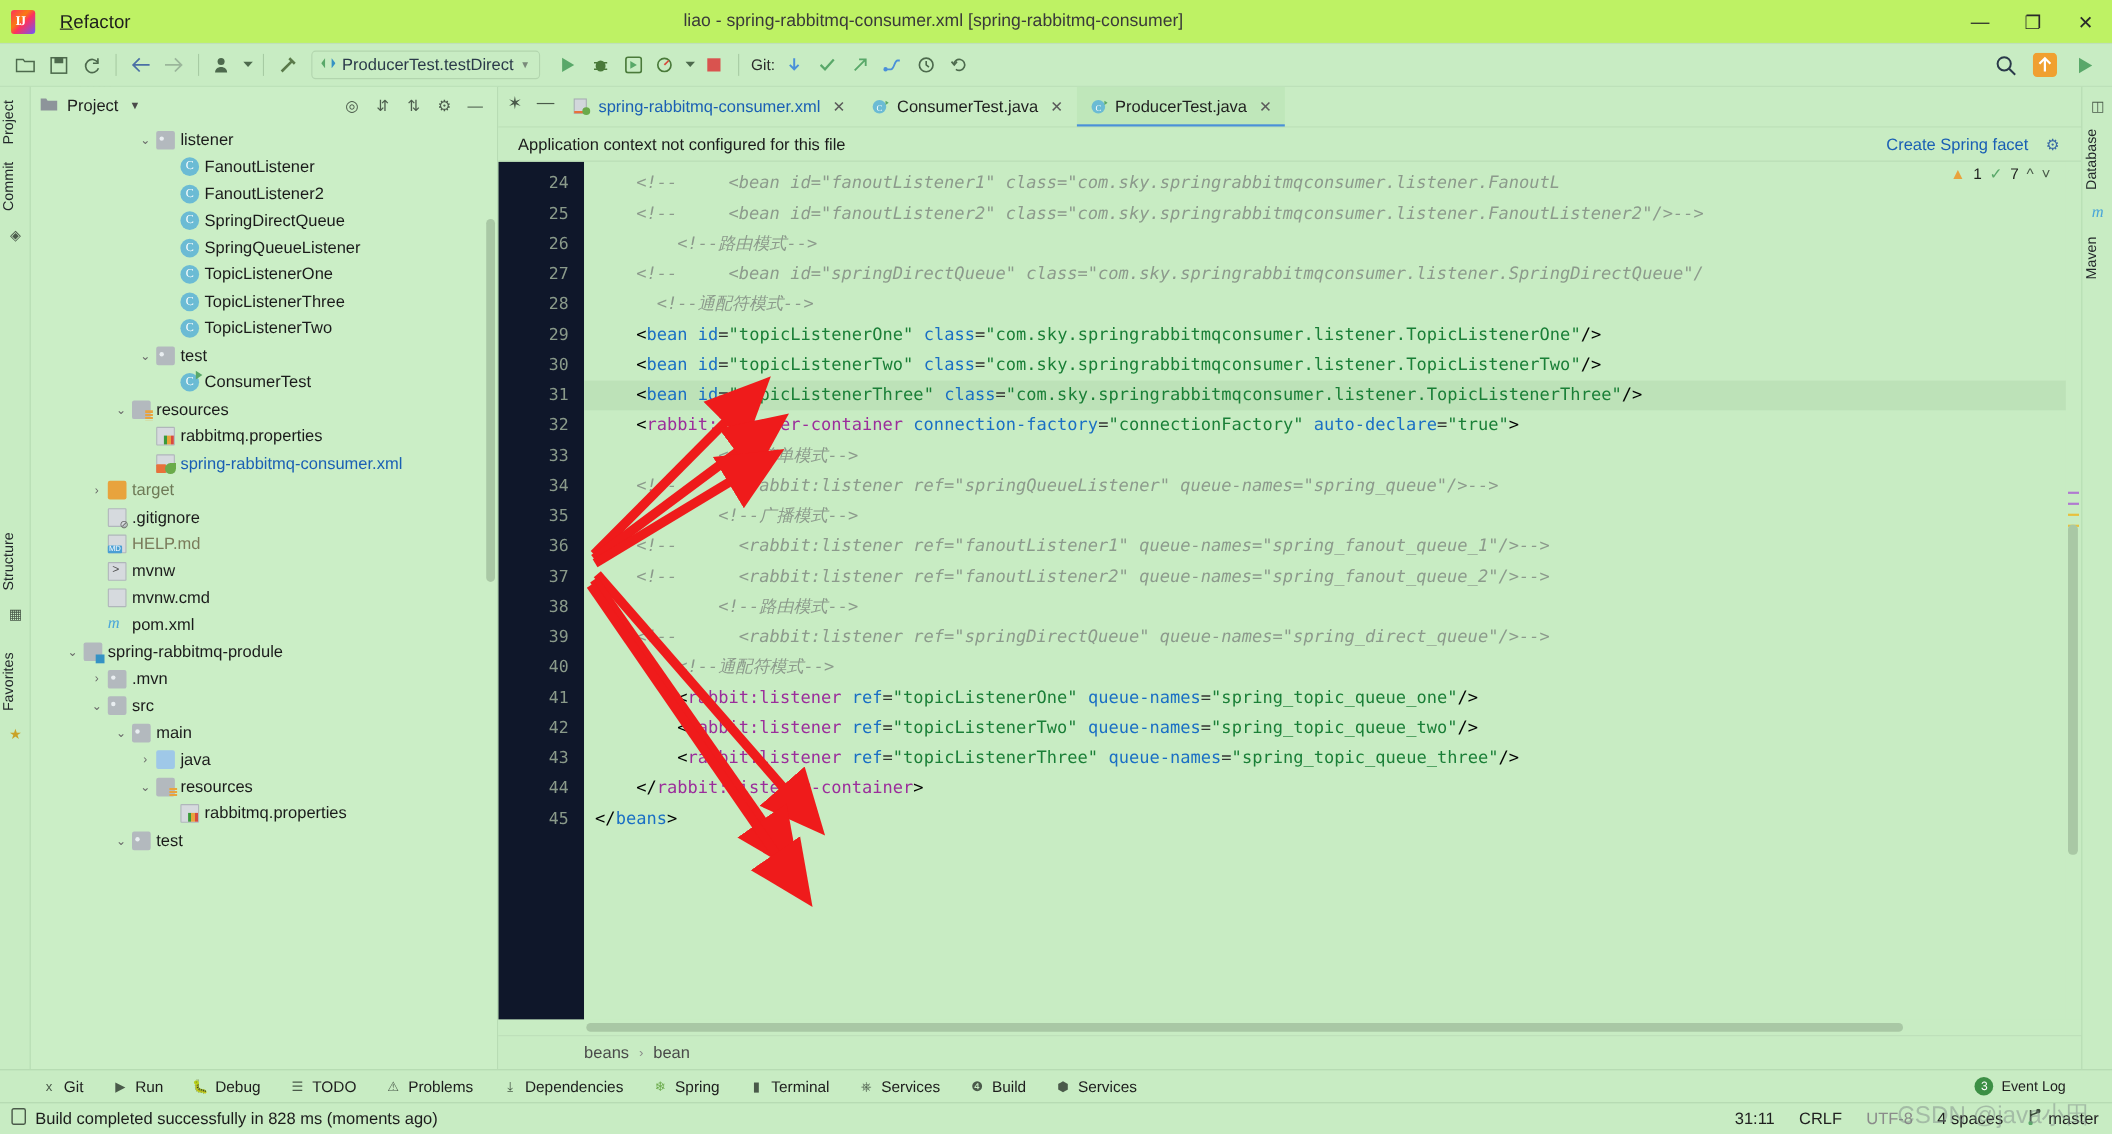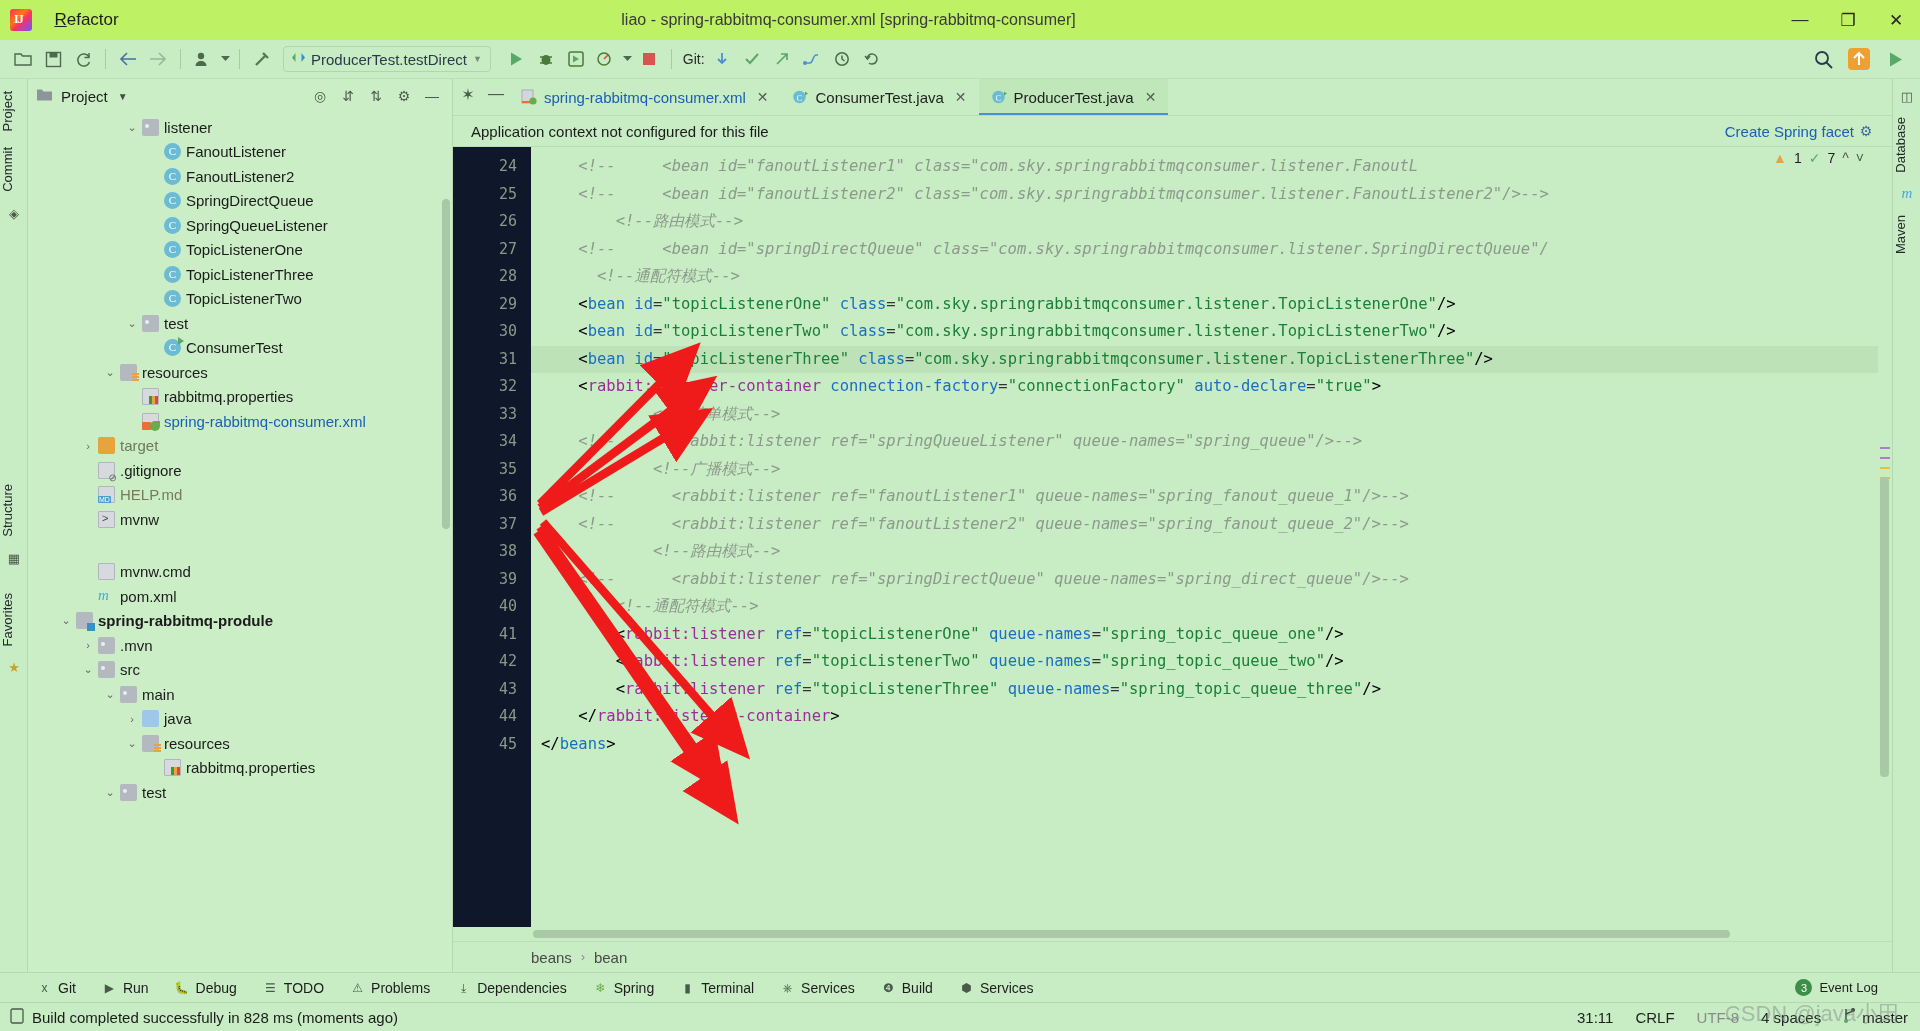--- a/index.html
+++ b/index.html
@@ -120,21 +120,21 @@
   .ico.spring:after{content:"";position:absolute;right:-2px;bottom:-2px;width:10px;height:10px;
     background:#6aab4a;border-radius:50% 0 50% 50%;}
   .ico.spring:before{content:"";position:absolute;left:-1px;bottom:-1px;width:9px;height:8px;background:#e8713a;
     border-radius:1px;}
   .ico.git:after{content:"⊘";position:absolute;right:-3px;bottom:-5px;color:#6a6a6a;font-size:10px;}
   .ico.md:after{content:"MD";position:absolute;left:-1px;bottom:-1px;font-size:7px;background:#4a9fd4;
     color:#fff;padding:0 1px;border-radius:1px;}
   .ico.sh:after{content:">";position:absolute;left:3px;top:0px;font-size:11px;color:#4a4a4a;}
   .ico.mvn { background:transparent; border:none; color:#4ba6d9; font-size:15px;
              font-family:"Liberation Serif",serif; font-style:italic; line-height:15px; }
-  .tname.bold { font-weight: bold; }
+  .tname.bold { font-weight: normal; }
   .tname.sel { color:#1a5fb4; }
   .tname.dim { color:#6e7a57; }
   .tname.dim2 { color:#7a7a5a; }
   .tscroll { position:absolute; right:2px; top:120px; width:8px; height:330px; background:#a9c8a5;
              border-radius:4px;}
 
   
   .editor-area {
     position: absolute; top: 79px; left: 453px; right: 28px; bottom: 59px;
     background: #c8ecc3; display:flex; flex-direction: column;
@@ -144,21 +144,21 @@
   .tab .x { color:#5b5b5b; font-size: 14px; margin-left: 4px;}
   .tab.active { background:#bfe7ba; }
   .tab.active:after{content:"";position:absolute;left:0;right:0;bottom:0;height:2px;background:#4a90d9;}
   .tab-label.blue { color:#1a5fb4; }
   .tab-ico { width:16px;height:16px;position:relative;flex:none;}
 
   .notify-bar {
     height: 31px; display:flex; align-items:center; padding: 0 14px; flex:none;
     background: #c8ecc3; border-bottom: 1px solid #b8dcb4; font-size:15px; color:#1b1b1b;
   }
-  .notify-actions { margin-left:auto; display:flex; align-items:center; }
+  .notify-actions { margin-left:auto; display:flex; align-items:center; gap:10px;}
   .link { color:#1a5fb4; font-size:15px; }
 
   .code-wrap { flex: 1; display:flex; position: relative; overflow: hidden; }
   .gutter {
     width: 78px; flex: none; background:#0f172a; position: relative;
     font-family:"DejaVu Sans Mono", monospace; font-size: 15px; color:#8a9a8a;
     padding-top: 6px;
   }
   .gl { height: 27.5px; line-height: 27.5px; text-align: right; padding-right: 14px; position: relative;}
   .gl .fold { position:absolute; right:-14px; top: 8px; width: 10px; height: 10px; color:#7f8f7f; font-size:9px;}
@@ -508,21 +508,21 @@
         <div class="tnode" style="padding-left: 50px;">
           <span class="tw"></span>
           <span class="ico file md"></span>
           <span class="tname dim2">HELP.md</span>
         </div>
         <div class="tnode" style="padding-left: 50px;">
           <span class="tw"></span>
           <span class="ico file sh"></span>
           <span class="tname ">mvnw</span>
         </div>
-        <div class="tnode" style="padding-left: 50px; margin-top: 28px;">
+        <div class="tnode" style="padding-left: 50px;">
           <span class="tw"></span>
           <span class="ico file"></span>
           <span class="tname ">mvnw.cmd</span>
         </div>
         <div class="tnode" style="padding-left: 50px;">
           <span class="tw"></span>
           <span class="ico mvn">m</span>
           <span class="tname ">pom.xml</span>
         </div>
         <div class="tnode" style="padding-left: 28px;">

